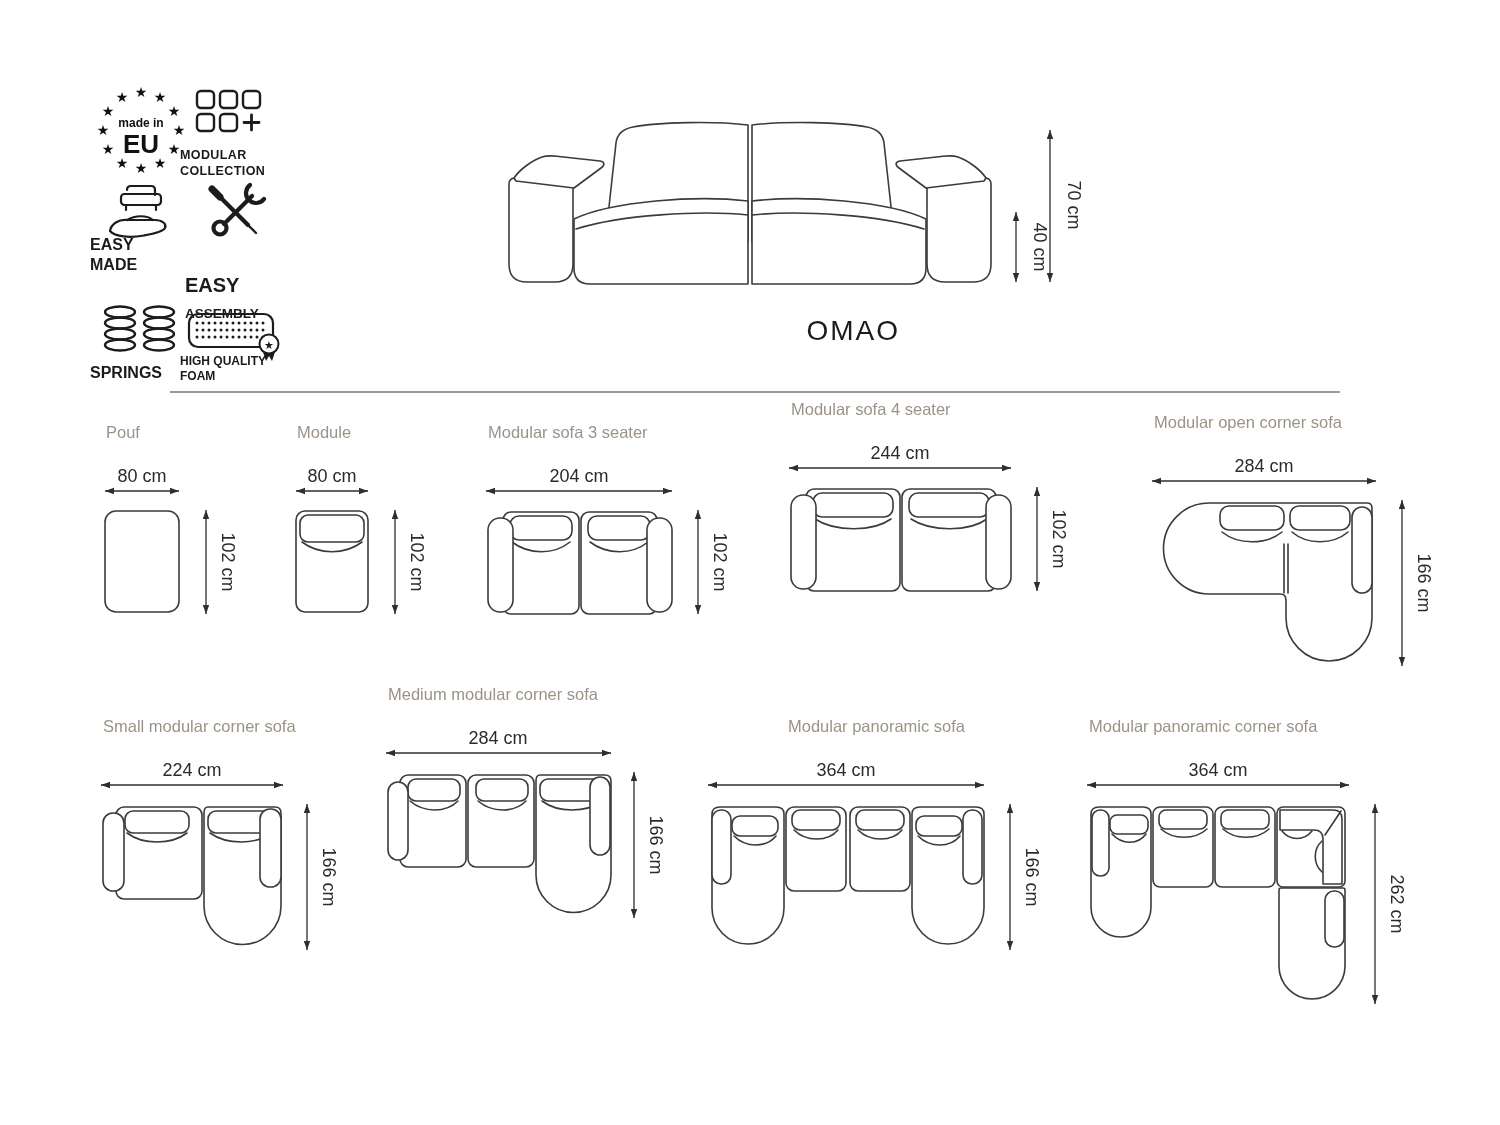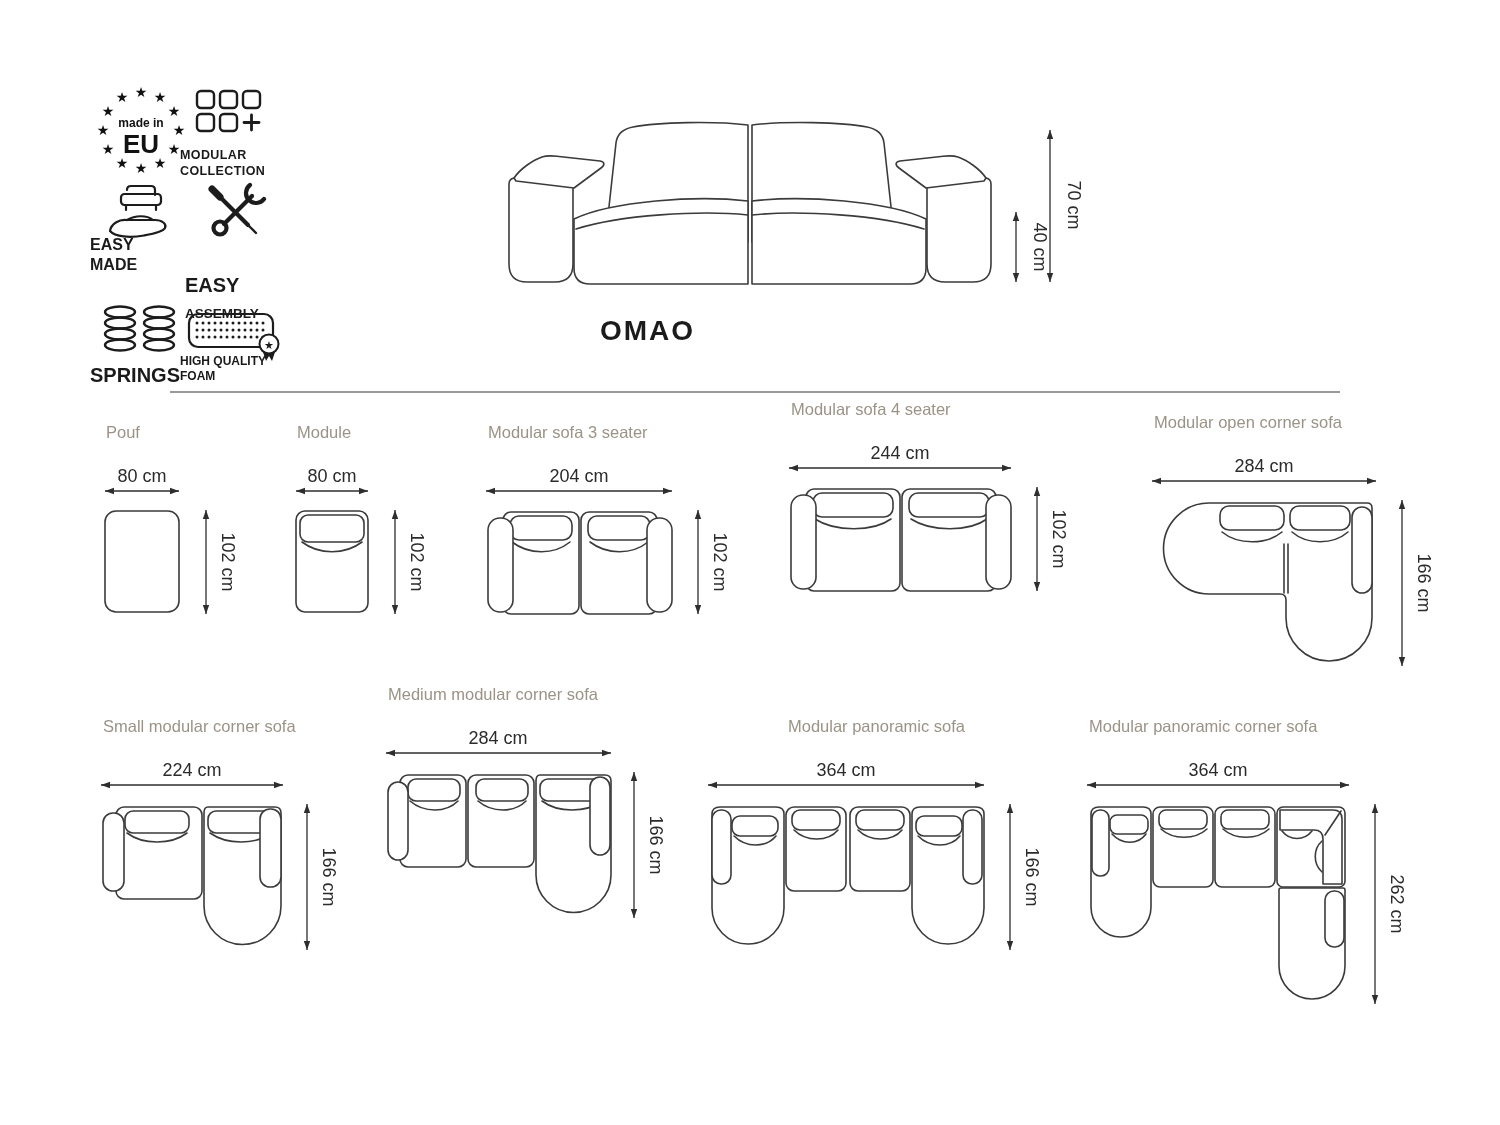--- a/index.html
+++ b/index.html
@@ -13,22 +13,22 @@
   svg .ln{fill:none;stroke:#3b3b3b;stroke-width:1.6;stroke-linejoin:round;stroke-linecap:round;}
   svg .ico{fill:none;stroke:#1c1c1c;stroke-width:2.4;stroke-linejoin:round;stroke-linecap:round;}
   svg .icof{fill:#1c1c1c;stroke:none;}
   svg line.dim{stroke:#2e2e2e;stroke-width:1.3;}
   svg text{font-family:"Liberation Sans",sans-serif;font-size:18px;fill:#2b2b2b;}
   svg text.star{font-size:14px;fill:#111;}
   .vlabel{font-size:16.5px;color:#9b9387;margin:0 0 0 2px;line-height:20px;height:20px;}
   .card svg{display:block;margin-top:16px;}
   .card{position:absolute;}
   .divider{position:absolute;left:170px;top:391px;width:1170px;height:1.6px;background:#9a9a9a;}
-  .title{position:absolute;left:600px;top:315px;width:300px;text-align:left;
-         font-size:28px;font-weight:bold;letter-spacing:2px;color:#1b1b1b;}
+  .title{position:absolute;left:600px;top:315px;width:300px;text-align:right;
+         font-size:28px;font-weight:normal;letter-spacing:2px;color:#1b1b1b;}
   .logo{position:absolute;left:98px;top:1002px;font-size:46px;font-weight:bold;
         letter-spacing:-1px;color:#1f1e1c;}
   .logo .accent{color:#a2a29a;}
 </style>
 </head>
 <body>
 
 <div id="canvas">
 
   <div class="abs" style="left:85px;top:75px;width:230px;height:320px;">
@@ -95,21 +95,21 @@
         <ellipse class="ico" cx="23" cy="9" rx="15" ry="5.5"></ellipse>
         <ellipse class="ico" cx="23" cy="20" rx="15" ry="5.5"></ellipse>
         <ellipse class="ico" cx="23" cy="31" rx="15" ry="5.5"></ellipse>
         <ellipse class="ico" cx="23" cy="42" rx="15" ry="5.5"></ellipse>
         <ellipse class="ico" cx="62" cy="9" rx="15" ry="5.5"></ellipse>
         <ellipse class="ico" cx="62" cy="20" rx="15" ry="5.5"></ellipse>
         <ellipse class="ico" cx="62" cy="31" rx="15" ry="5.5"></ellipse>
         <ellipse class="ico" cx="62" cy="42" rx="15" ry="5.5"></ellipse>
       </g>
     </svg>
-    <div class="badge-label" style="left:5px;top:288px;width:100px;font-size:20px;">
+    <div class="badge-label" style="left:5px;top:288px;width:100px;font-size:16px;">
       <div>SPRINGS</div>
     </div>
 
     <svg class="abs" style="left:102px;top:232px;" width="98" height="56" viewBox="0 0 98 56">
       <rect class="ico" x="2" y="7" width="84" height="33" rx="9" style="stroke-width:2.2;"></rect>
       <g class="icof">
         <circle cx="10" cy="16" r="1.5"></circle>
           <circle cx="16" cy="16" r="1.5"></circle>
           <circle cx="22" cy="16" r="1.5"></circle>
           <circle cx="28" cy="16" r="1.5"></circle>

